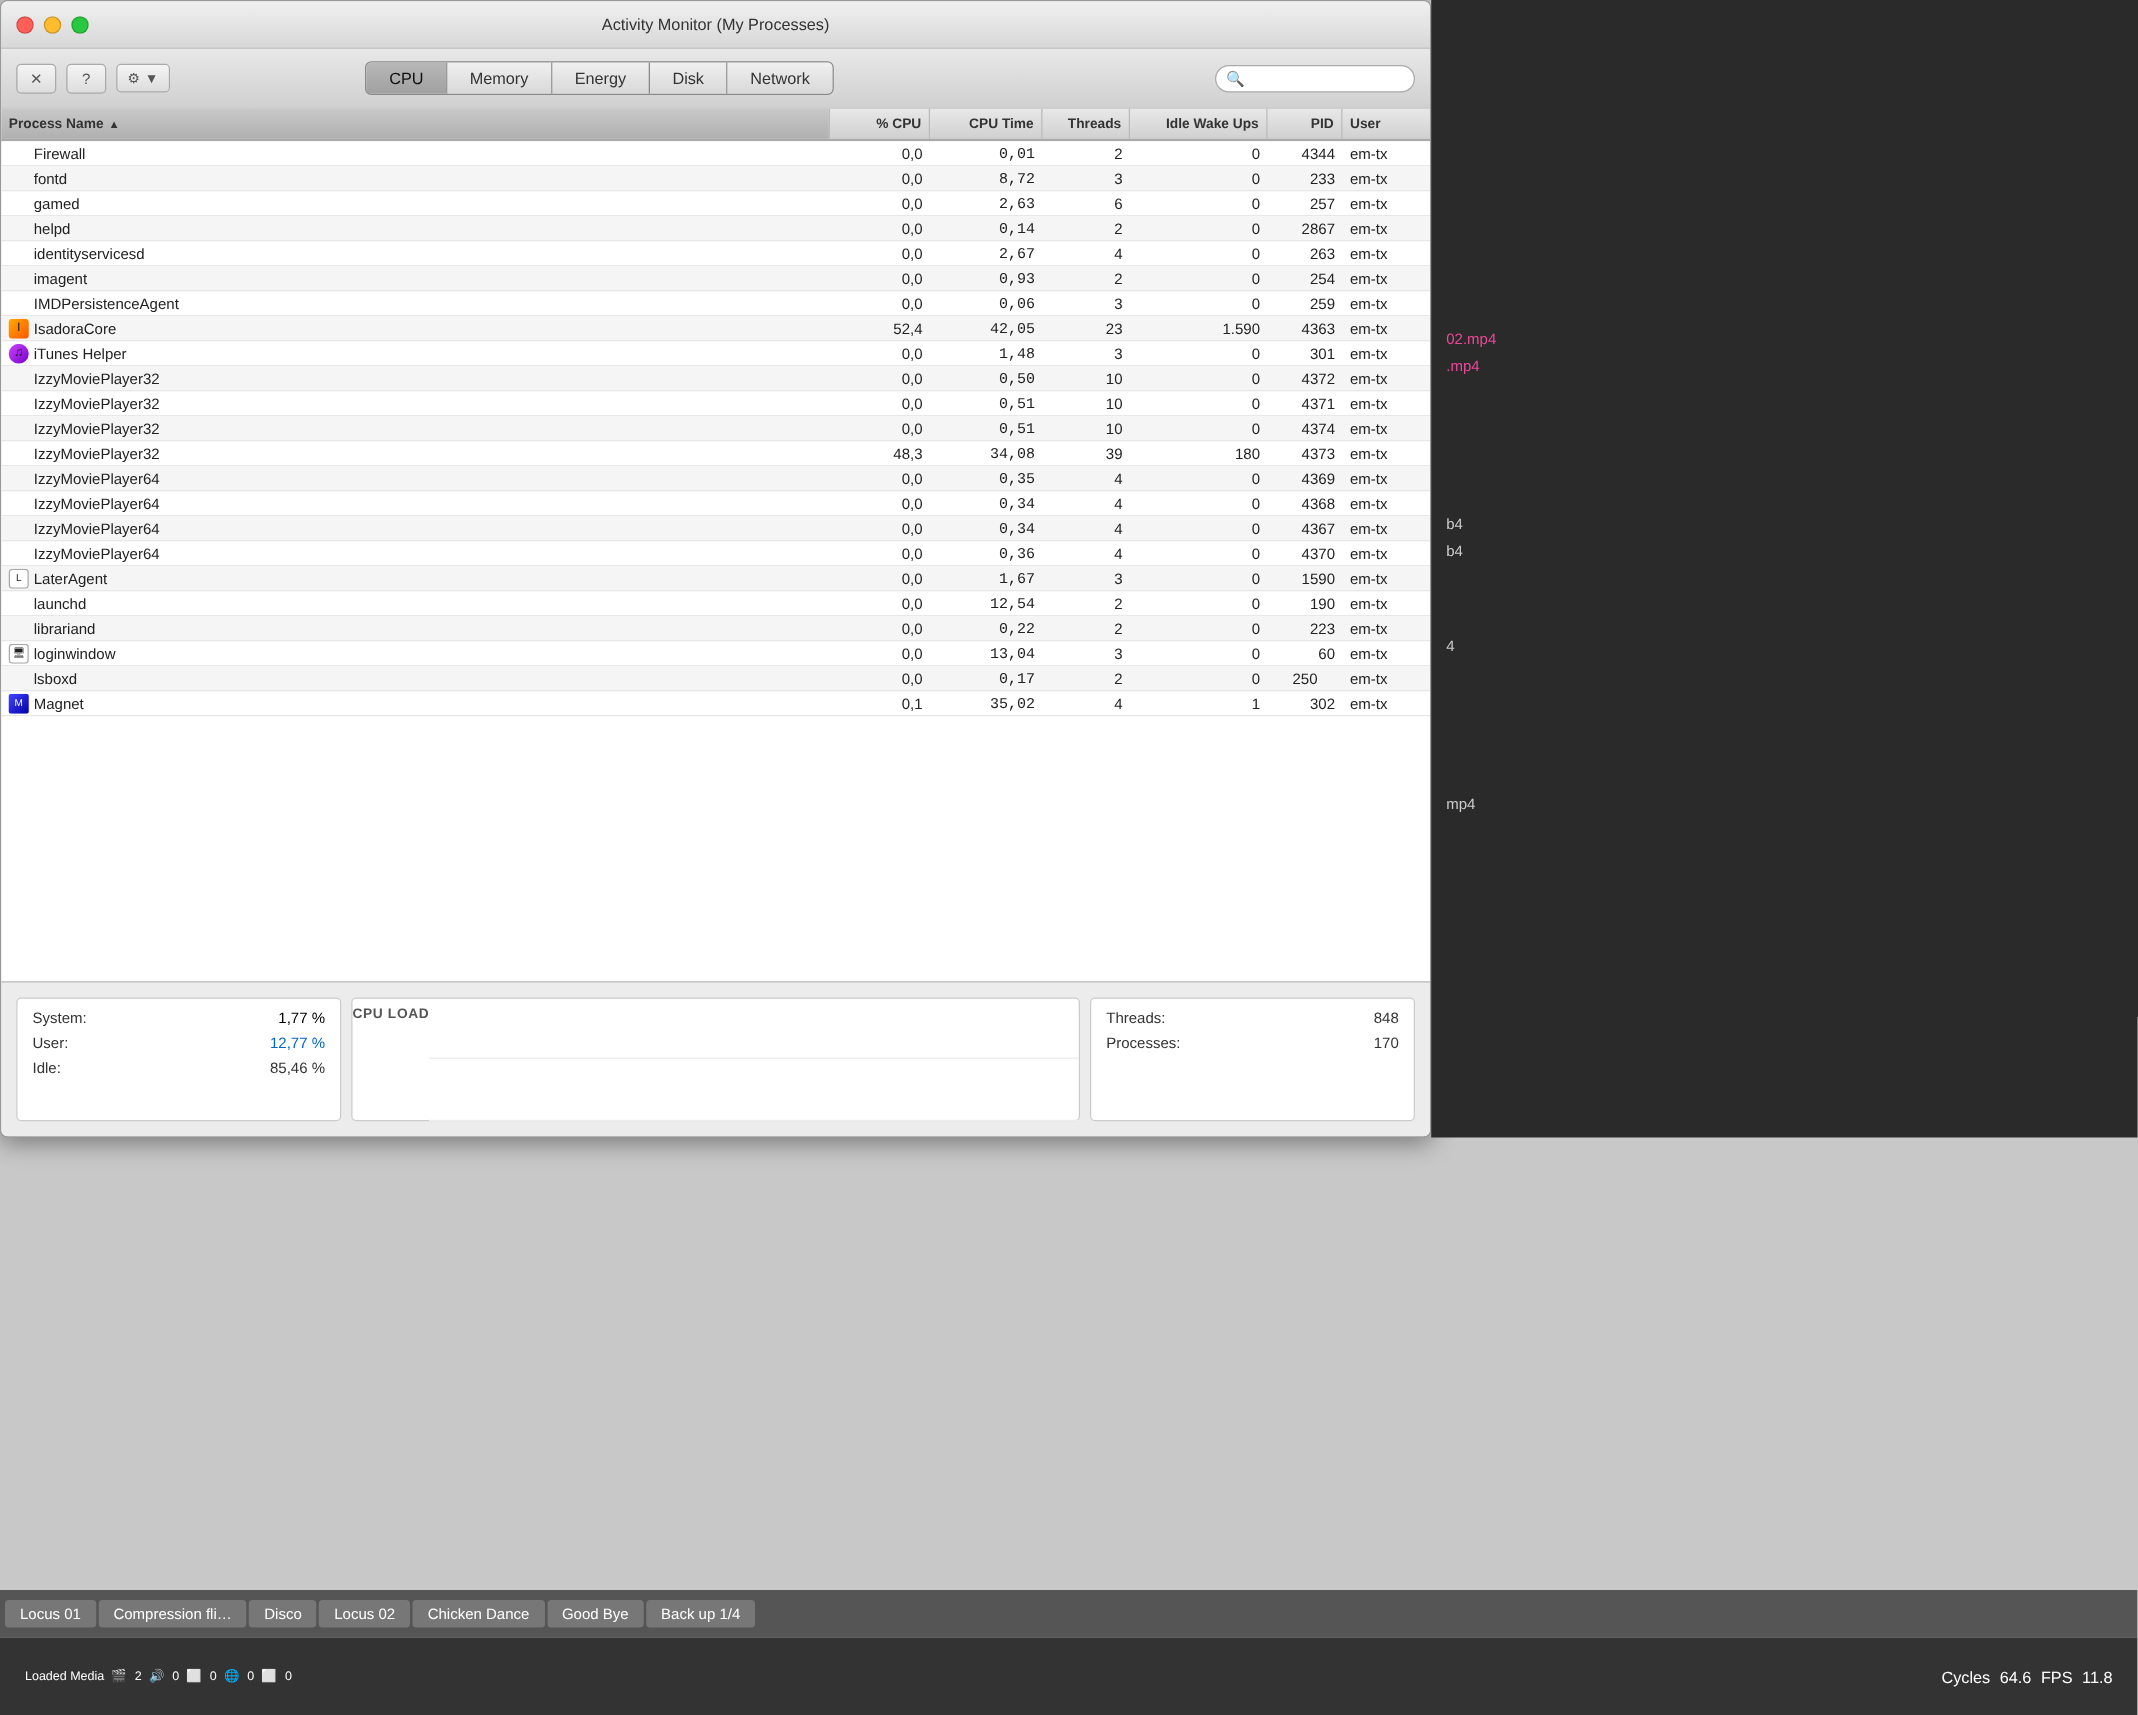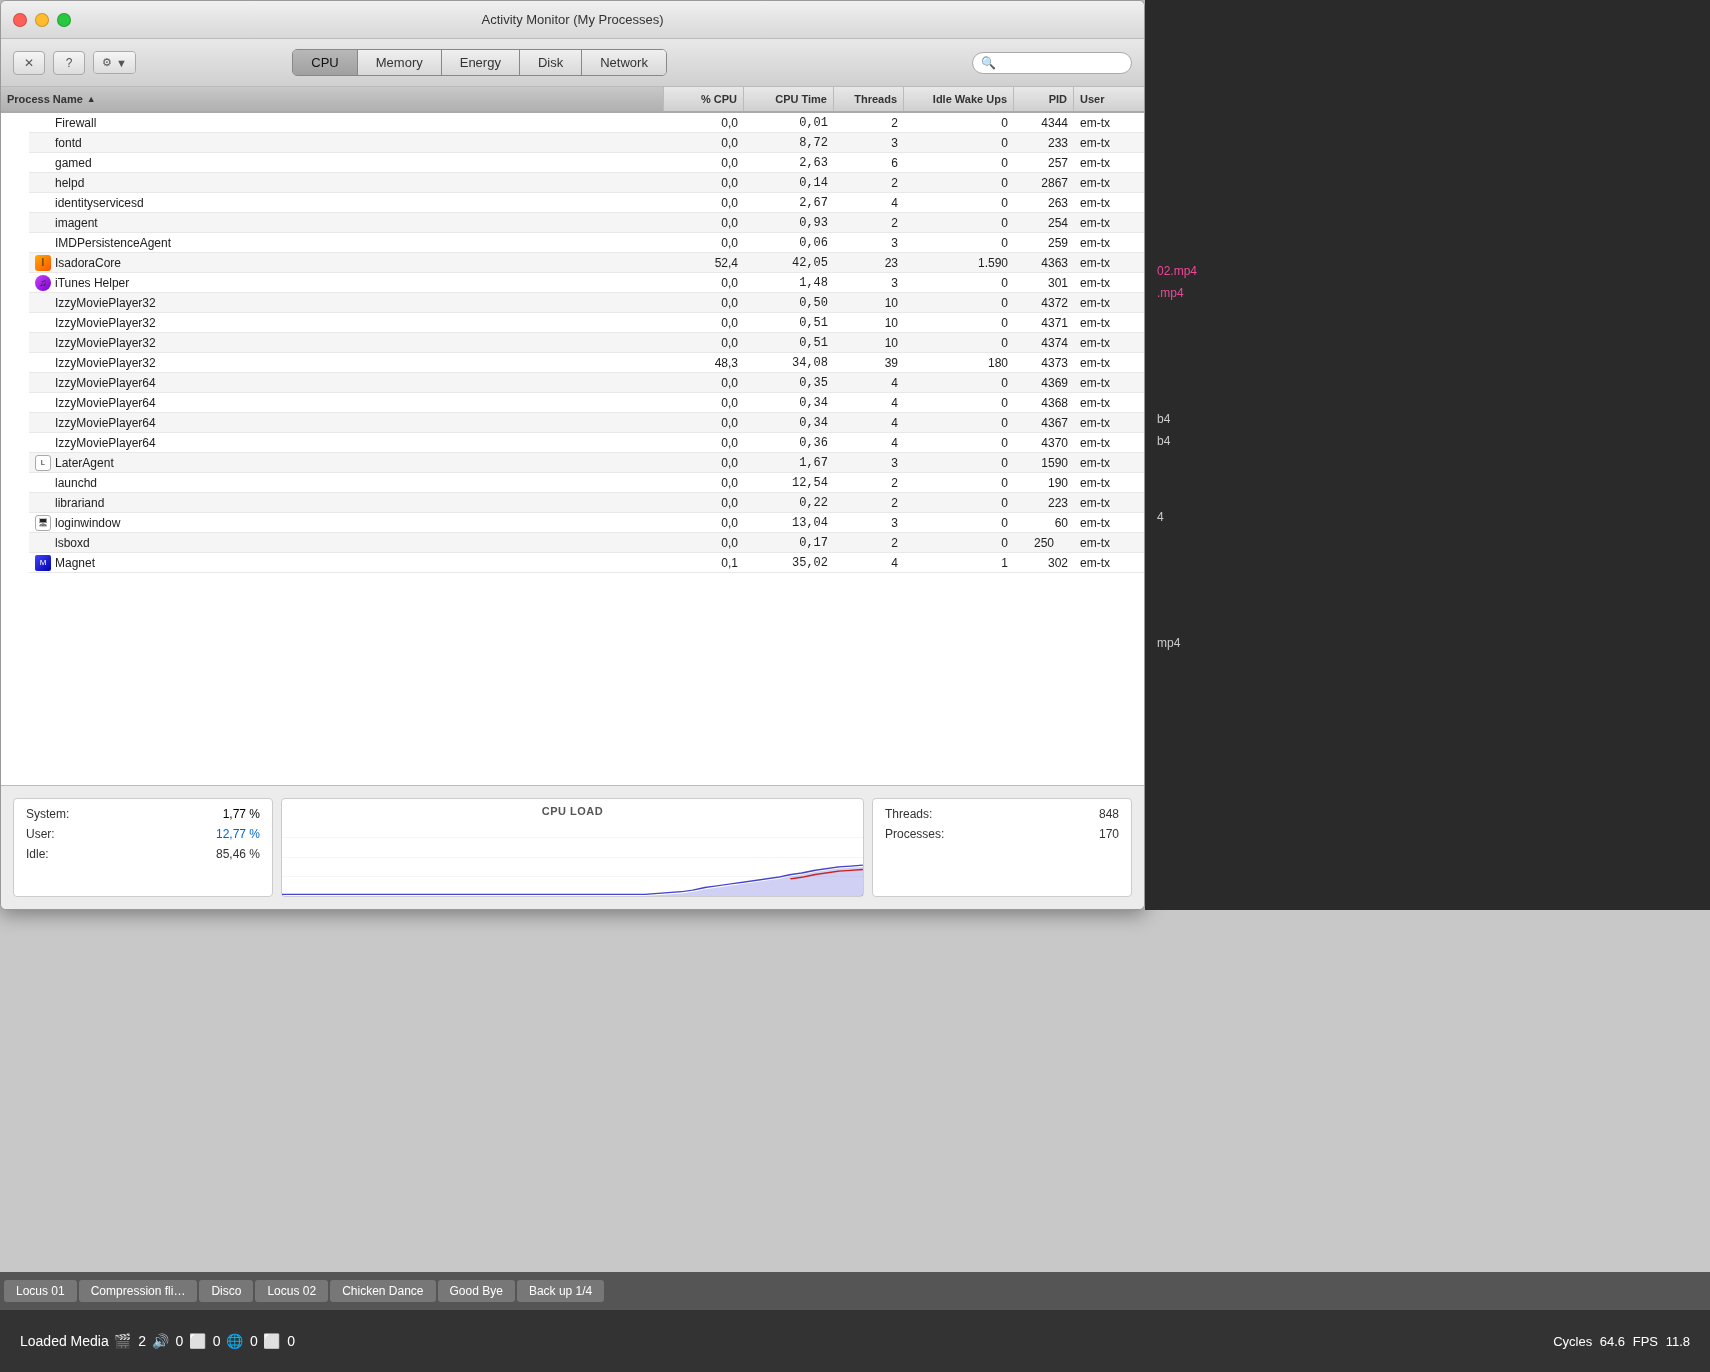--- a/index.html
+++ b/index.html
@@ -180,21 +180,20 @@
     .th-threads { width: 70px; justify-content: flex-end; }
     .th-idle { width: 110px; justify-content: flex-end; }
     .th-pid { width: 60px; justify-content: flex-end; }
     .th-user { width: 70px; }
 
     
     .table-body {
       flex: 1;
       overflow-y: auto;
       background: white;
-      padding-left: 28px;
     }
     .table-row {
       display: flex;
       height: 20px;
       align-items: center;
       border-bottom: 1px solid #e8e8e8;
     }
     .table-row:nth-child(even) { background: #f5f5f5; }
     .td {
       padding: 0 6px;
@@ -250,22 +249,21 @@
     .stat-value-blue { color: #0066cc; font-weight: 500; }
     .stat-value { color: #333; }
 
     .cpu-chart-box {
       flex: 1;
       background: white;
       border: 1px solid #ccc;
       margin: 12px 8px;
       border-radius: 4px;
       display: flex;
-      flex-direction: column;
-      align-items: center;
+      align-items: flex-start;
       position: relative;
     }
     .cpu-chart-title {
       font-size: 11px;
       font-weight: 600;
       color: #555;
       padding: 6px 0 2px;
       letter-spacing: 0.5px;
     }
     .cpu-chart-area {
@@ -313,21 +311,21 @@
       bottom: 0;
       left: 0;
       width: 1710px;
       height: 62px;
       background: #333;
       display: flex;
       align-items: center;
       padding: 0 20px;
       color: white;
     }
-    .status-left { display: flex; align-items: center; gap: 16px; font-size: 14px; }
+    .status-left { display: flex; align-items: center; gap: 16px; font-size: 10px; }
     .status-right { margin-left: auto; font-size: 13px; }
     .status-item { display: flex; align-items: center; gap: 6px; }
 
     
     .right-panel {
       position: absolute;
       right: 0;
       top: 0;
       width: 570px;
       height: 910px;

